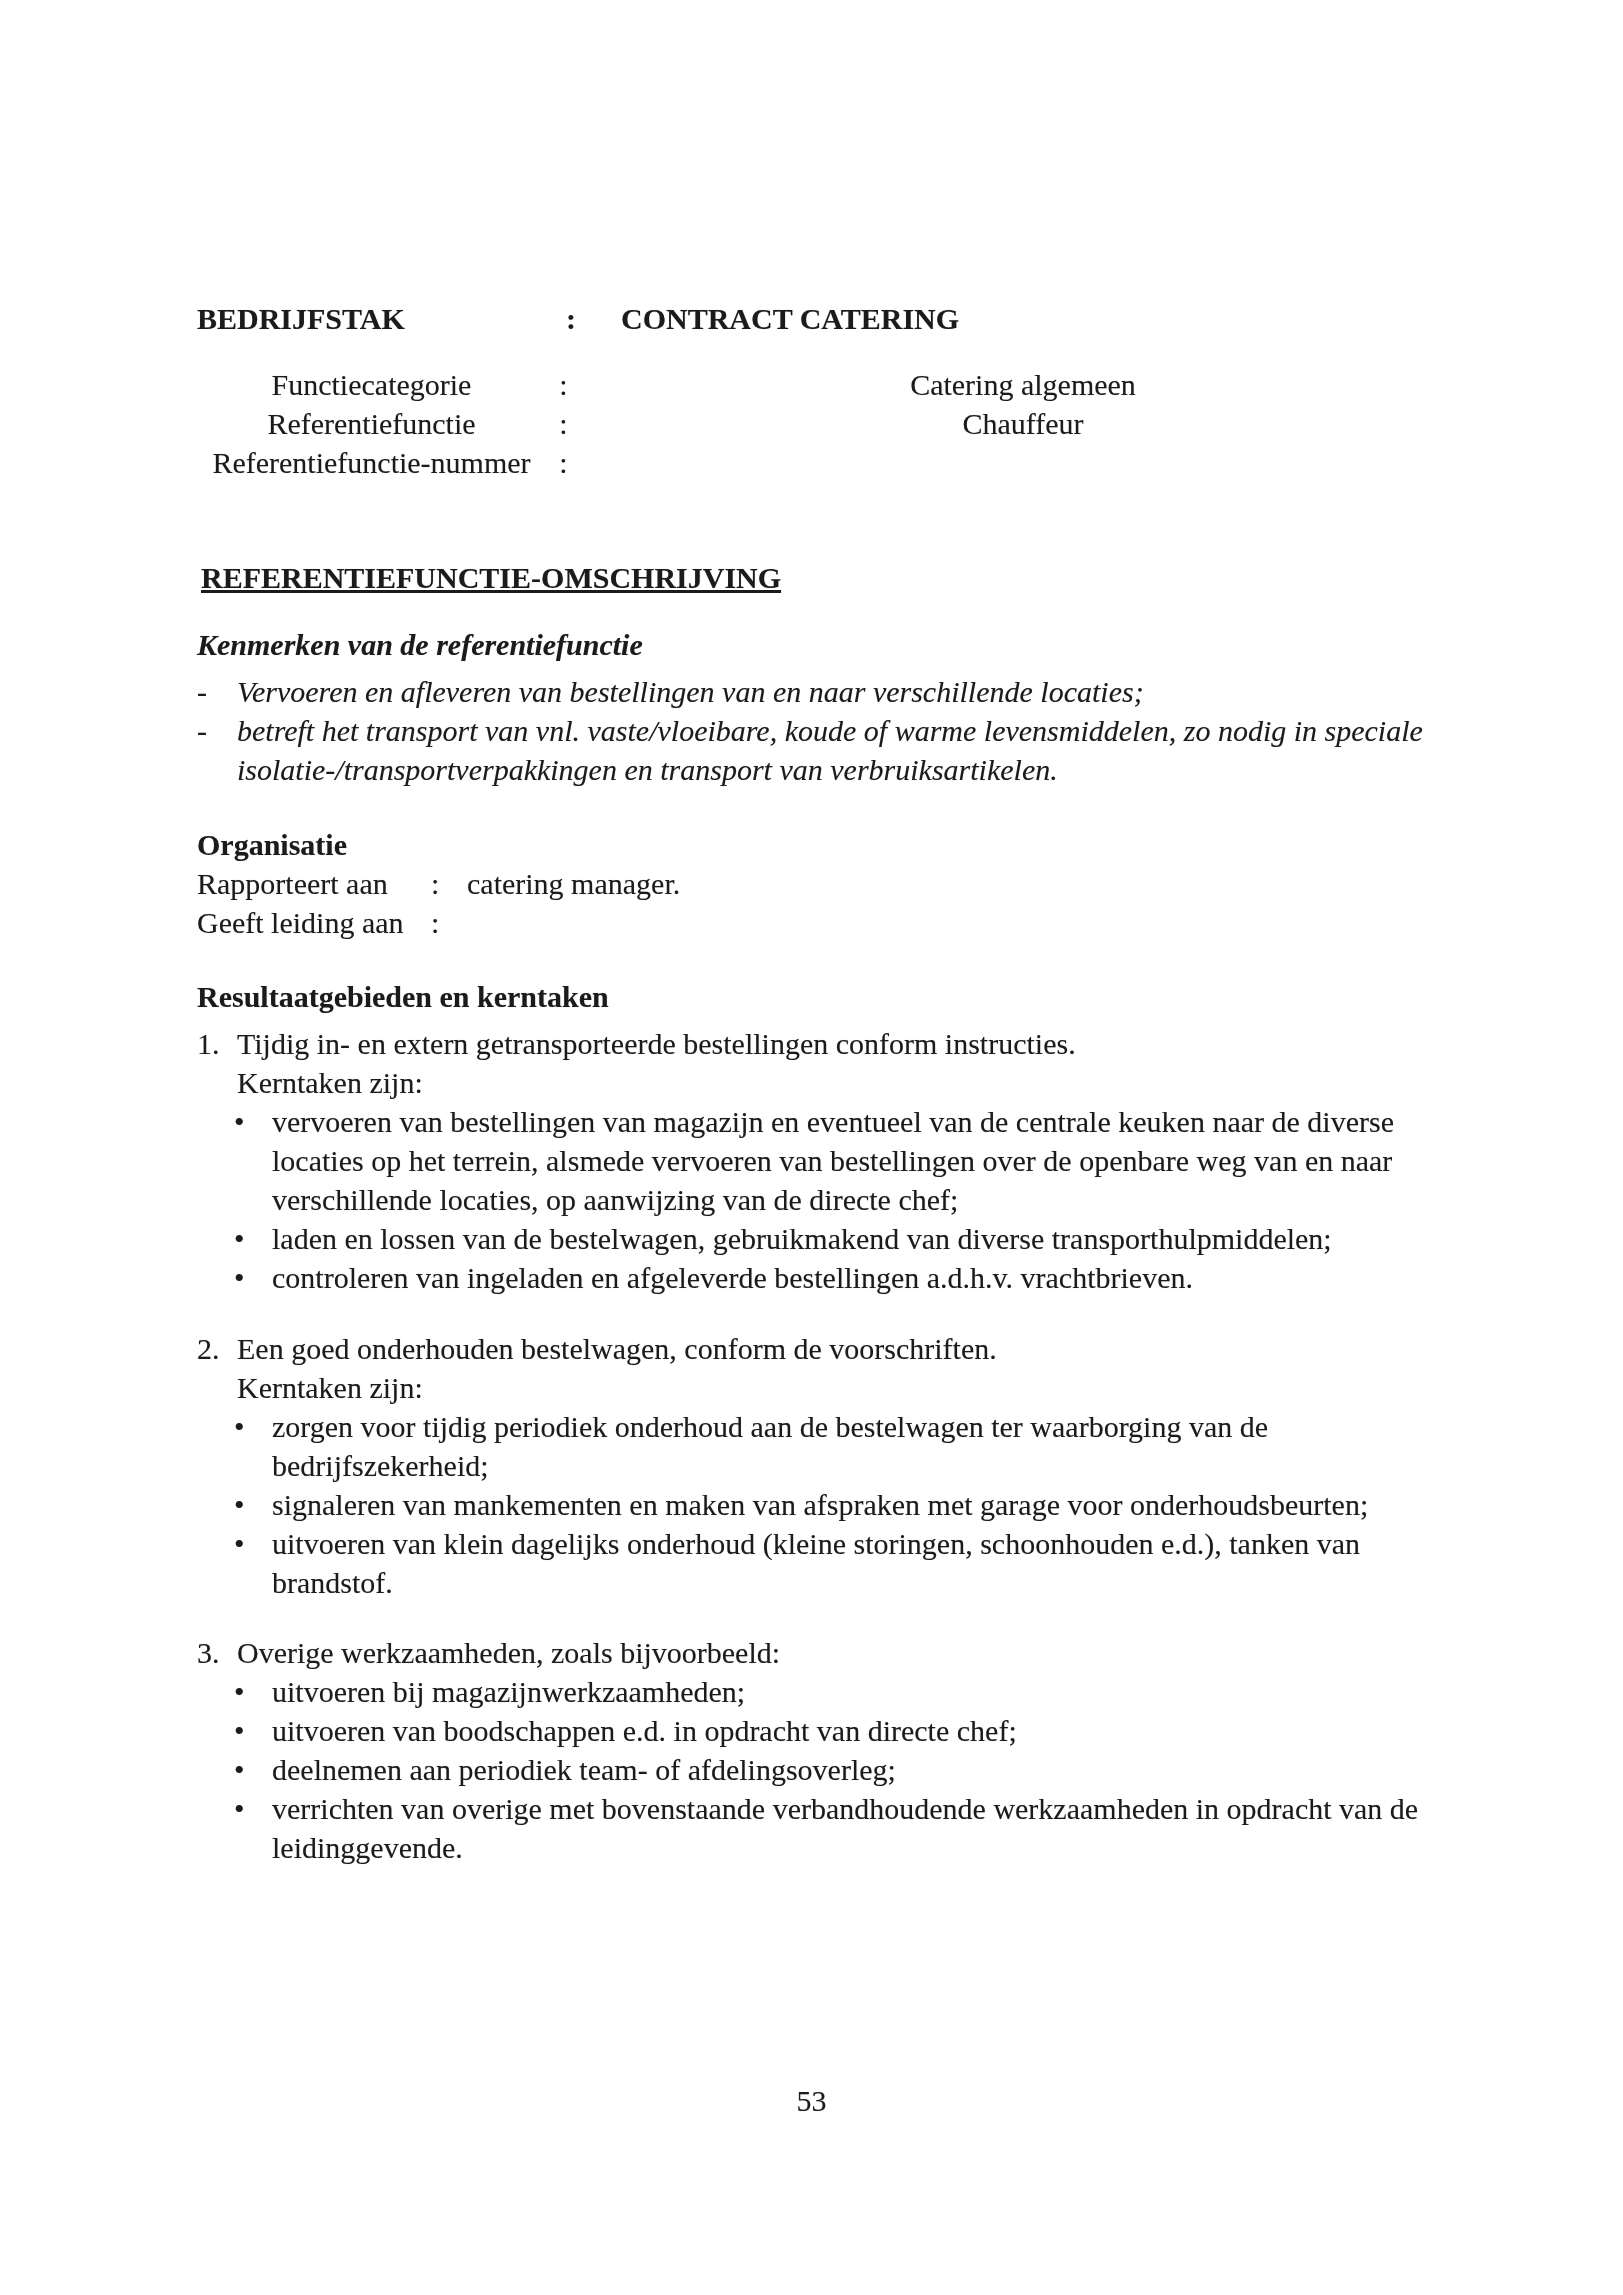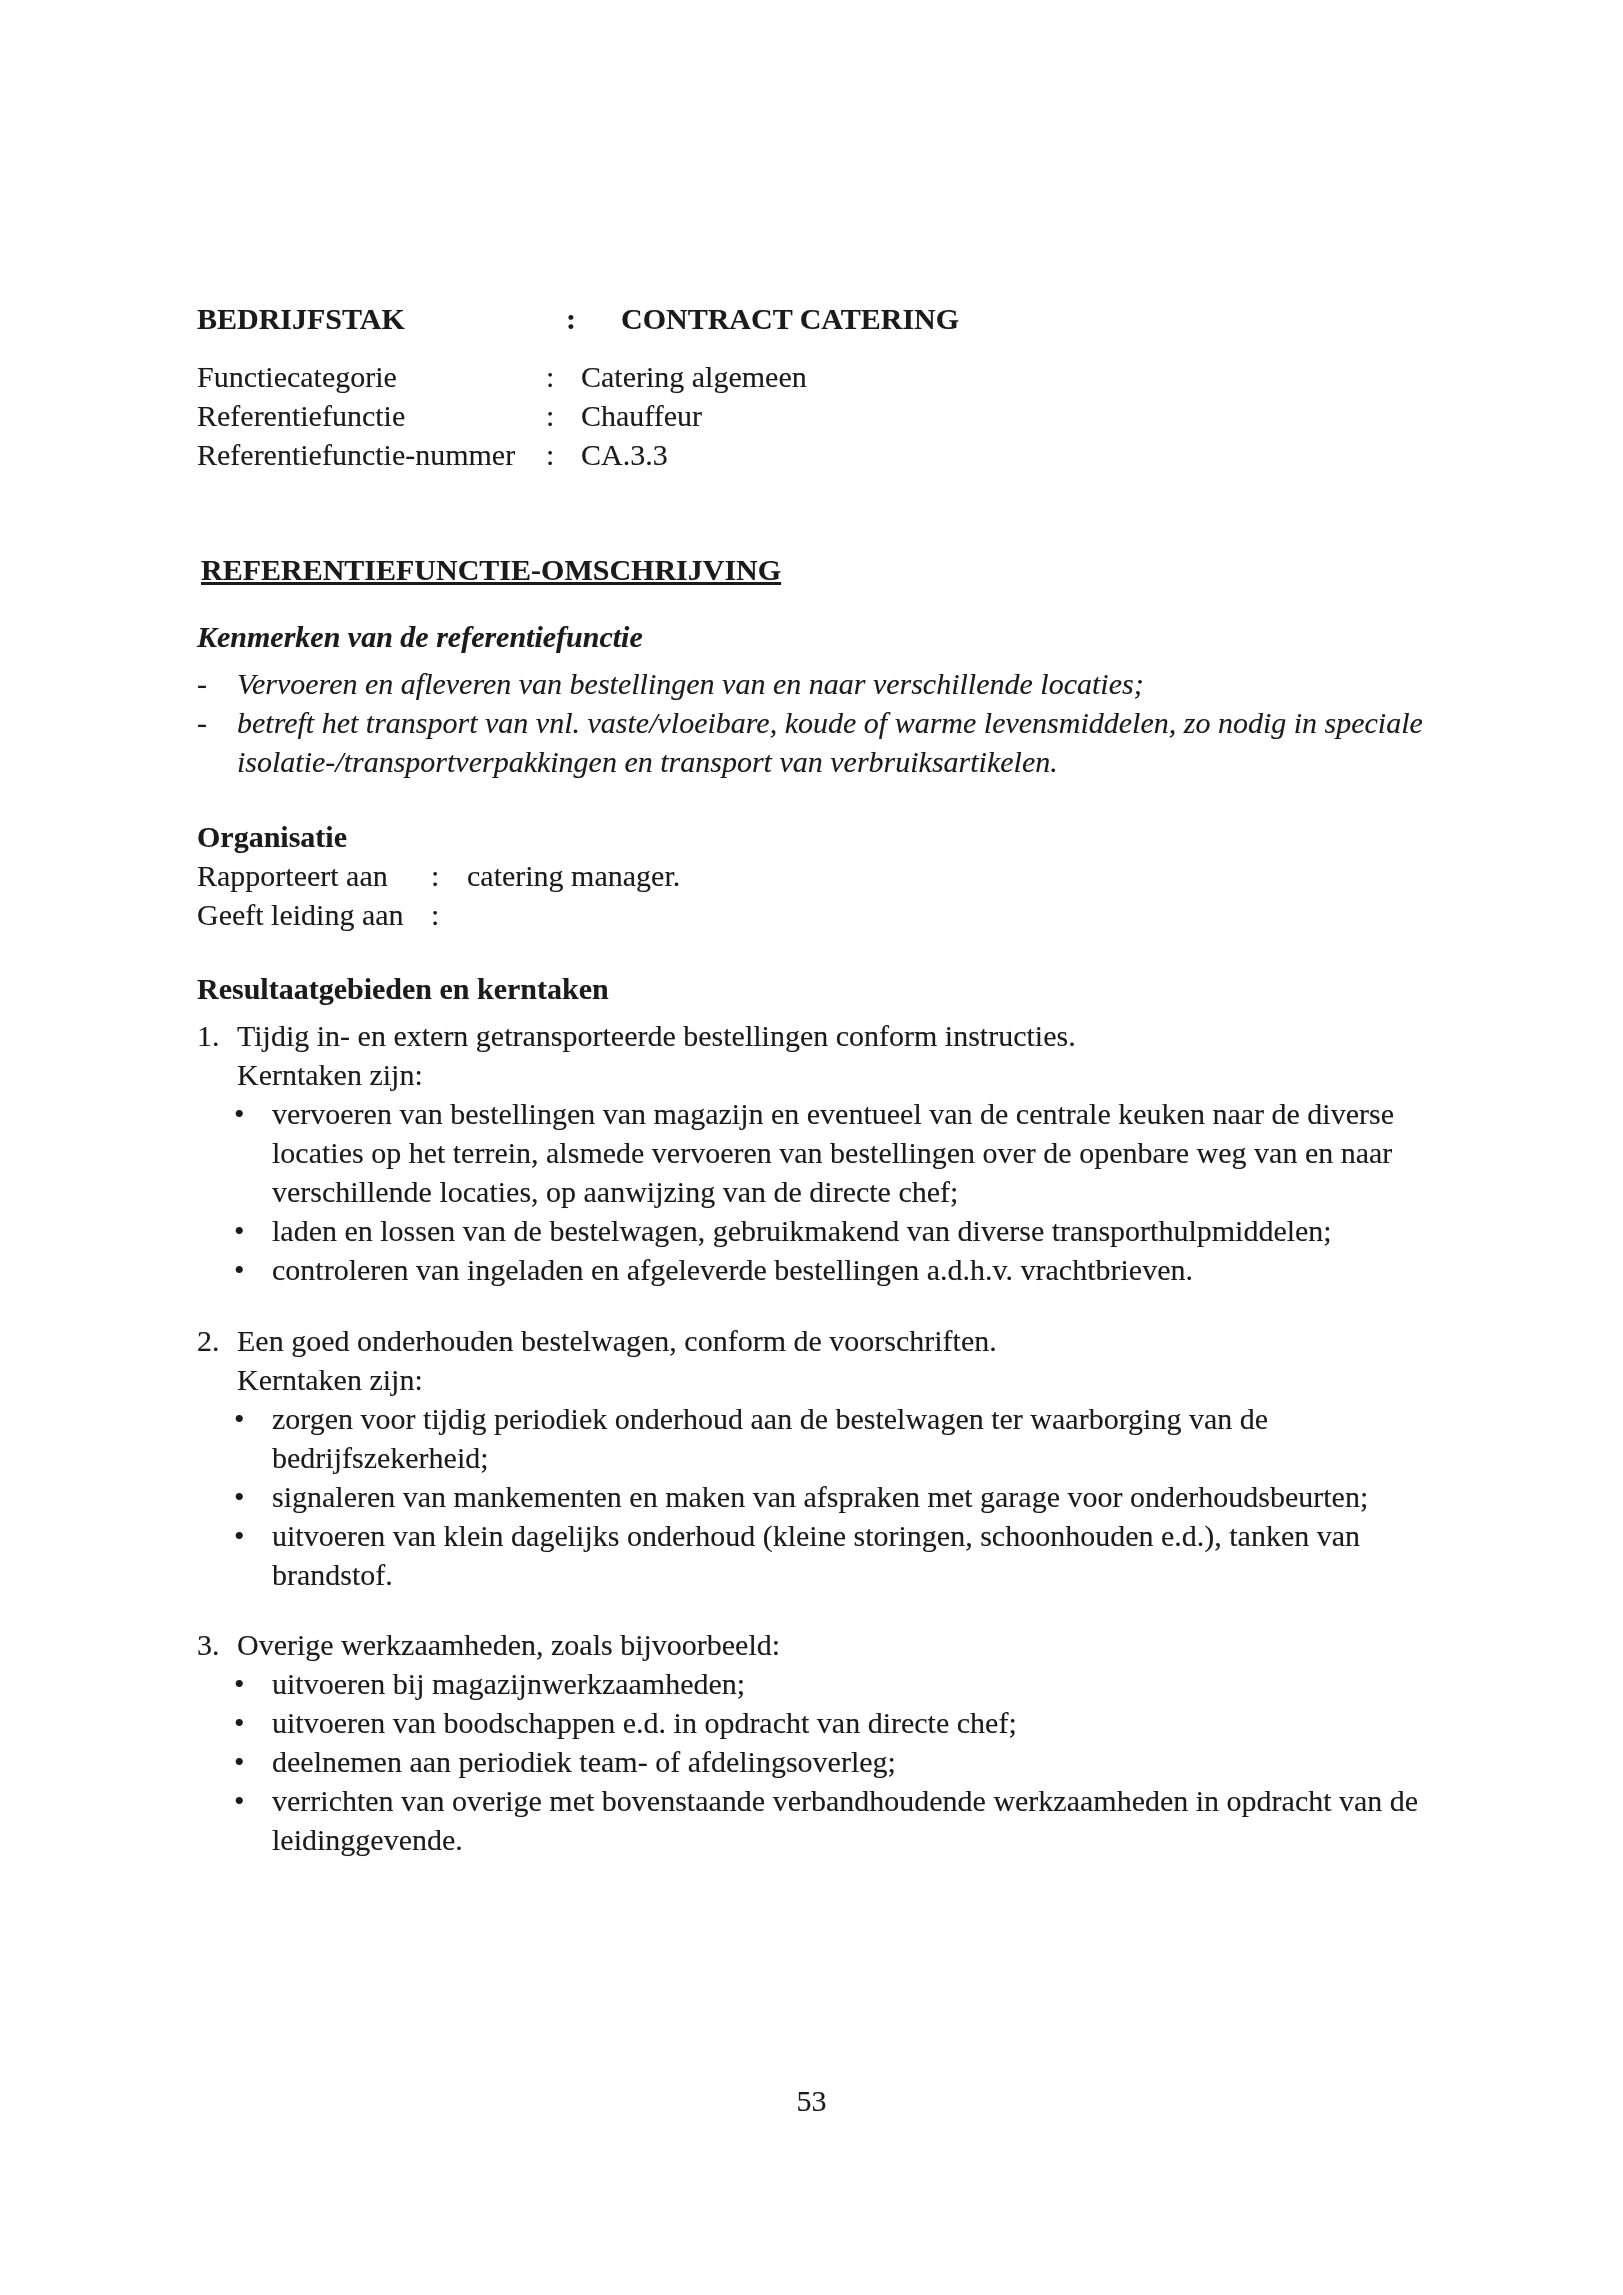--- a/index.html
+++ b/index.html
@@ -19,21 +19,21 @@
   .content {
     position: absolute;
     left: 197px;
     top: 299px;
     width: 1268px;
   }
   .bold { font-weight: bold; gap: 20px; }
 
   
   .kv { display: grid; grid-template-columns: 349px 35px auto; }
-  .kv-group.meta { margin-top: 19px; }
+  .kv-group.meta { margin-top: 27px; text-align: center; }
 
   
   .h-omschrijving { margin: 76px 0 0 4px; font-weight: bold; text-decoration: underline; }
   .h-kenmerken   { margin: 27.5px 0 0 0; font-weight: bold; font-style: italic; }
   .h-organisatie { margin: 36px 0 0 0; font-weight: bold; }
   .h-resultaat   { margin: 35px 0 0 0; font-weight: bold; }
 
   
   .dash-list { margin-top: 8px; font-style: italic; }
   .dash-row { display: grid; grid-template-columns: 40px auto; }
@@ -83,21 +83,20 @@
         <span>Catering algemeen</span>
       </div>
       <div class="kv">
         <span>Referentiefunctie</span>
         <span>:</span>
         <span>Chauffeur</span>
       </div>
       <div class="kv">
         <span>Referentiefunctie-nummer</span>
         <span>:</span>
-        <span>CA.3.3</span>
       </div>
     </div>
 
     <div class="h-omschrijving">REFERENTIEFUNCTIE-OMSCHRIJVING</div>
 
     <div class="h-kenmerken">Kenmerken van de referentiefunctie</div>
     <div class="dash-list">
       <div class="dash-row">
         <span>-</span>
         <span>Vervoeren en afleveren van bestellingen van en naar verschillende locaties;</span>

